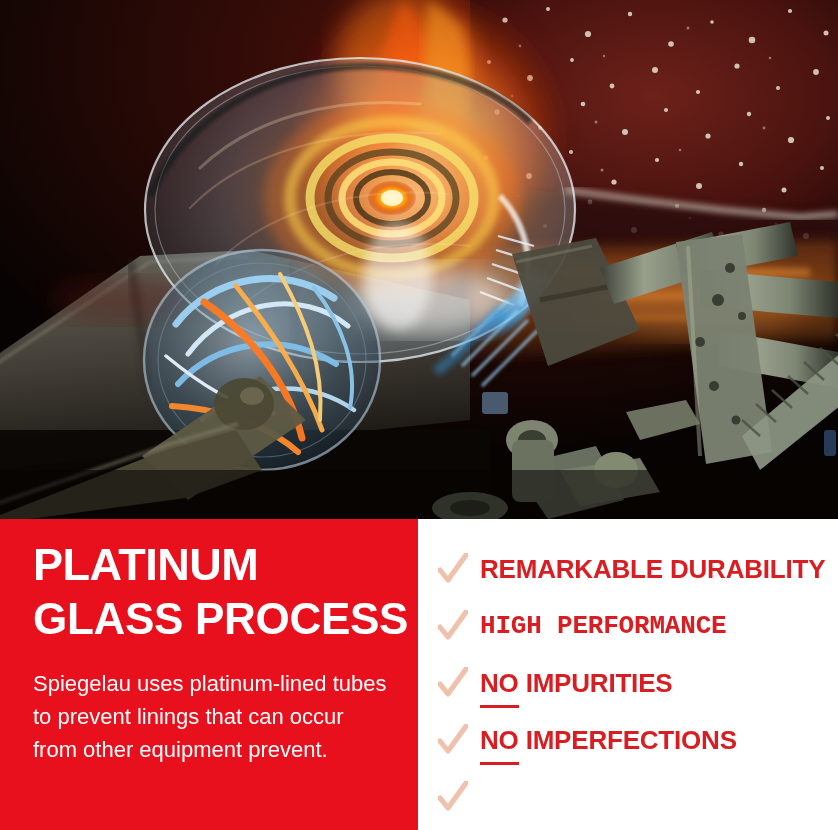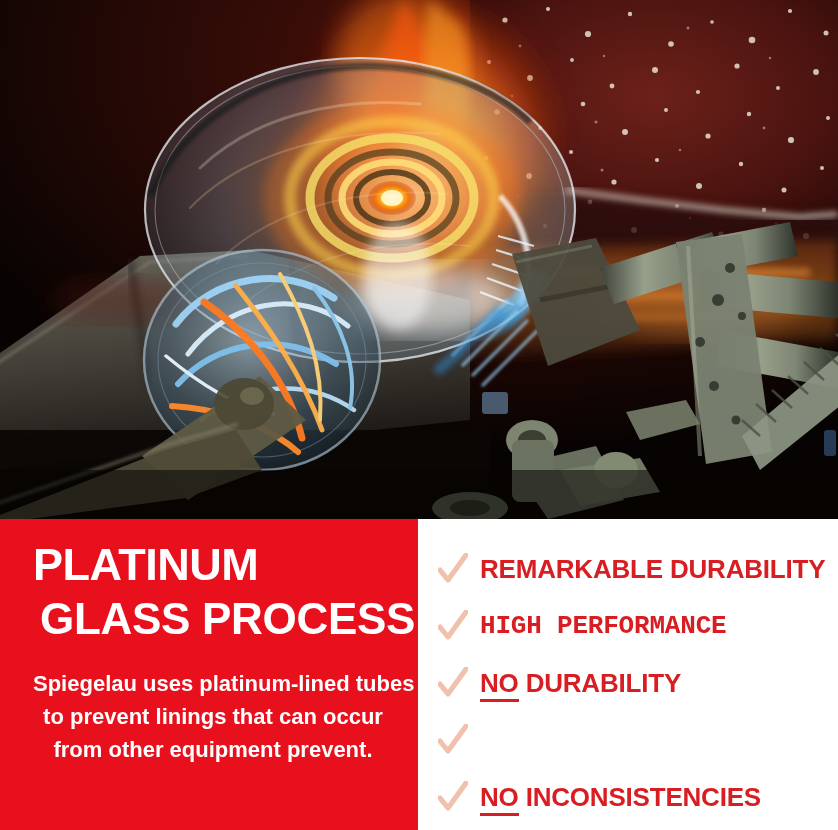--- a/index.html
+++ b/index.html
@@ -44,39 +44,38 @@
     top: 18px;
     color: #ffffff;
     font-size: 45px;
     line-height: 56px;
     font-weight: bold;
     letter-spacing: -0.5px;
     white-space: nowrap;
   }
   #headline-2 {
     position: absolute;
-    left: 40px;
+    left: 33px;
     top: 77px;
     color: #ffffff;
     font-size: 44px;
     line-height: 46px;
     font-weight: bold;
     letter-spacing: -0.3px;
     white-space: nowrap;
   }
   #body-copy {
     position: absolute;
     left: 33px;
     top: 148px;
     width: 360px;
     color: #ffffff;
     font-size: 22px;
     line-height: 33px;
-    font-weight: bold;
-    text-align: center;
+    font-weight: normal;
   }
   #body-copy div { white-space: nowrap; }
 
   
   #list-panel {
     position: absolute;
     left: 418px;
     top: 519px;
     width: 420px;
     height: 311px;
@@ -106,21 +105,21 @@
   }
   .benefit-text {
     color: #d81e22;
     font-size: 26px;
     font-weight: bold;
     letter-spacing: -0.2px;
     white-space: nowrap;
   }
   .neg {
     border-bottom: 3px solid #d81e22;
-    padding-bottom: 1px;
+    padding-bottom: 7px;
   }
 </style>
 </head>
 <body>
 
 <div id="poster">
 
   <div id="photo">
     <svg viewBox="0 0 838 519" preserveAspectRatio="none" aria-hidden="true">
       <defs>
@@ -451,30 +450,30 @@
       <svg class="check-icon" viewBox="0 0 30 32" aria-hidden="true">
         <path d="M2 17 L10 27 L28 2" fill="none" stroke="#f0c2ae" stroke-width="5.2" stroke-linecap="round" stroke-linejoin="round"></path>
       </svg>
       <span class="benefit-text">HIGH PERFORMANCE</span>
     </div>
 
     <div class="benefit-row">
       <svg class="check-icon" viewBox="0 0 30 32" aria-hidden="true">
         <path d="M2 17 L10 27 L28 2" fill="none" stroke="#f0c2ae" stroke-width="5.2" stroke-linecap="round" stroke-linejoin="round"></path>
       </svg>
-      <span class="benefit-text"><span class="neg">NO</span><span> DURABILITY</span></span>
+      <span class="benefit-text"><span class="neg">NO</span><span> IMPURITIES</span></span>
     </div>
 
     <div class="benefit-row">
       <svg class="check-icon" viewBox="0 0 30 32" aria-hidden="true">
         <path d="M2 17 L10 27 L28 2" fill="none" stroke="#f0c2ae" stroke-width="5.2" stroke-linecap="round" stroke-linejoin="round"></path>
       </svg>
+      <span class="benefit-text"><span class="neg">NO</span><span> IMPERFECTIONS</span></span>
     </div>
 
     <div class="benefit-row">
       <svg class="check-icon" viewBox="0 0 30 32" aria-hidden="true">
         <path d="M2 17 L10 27 L28 2" fill="none" stroke="#f0c2ae" stroke-width="5.2" stroke-linecap="round" stroke-linejoin="round"></path>
       </svg>
-      <span class="benefit-text"><span class="neg">NO</span><span> INCONSISTENCIES</span></span>
     </div>
 
   </div>
 </div>
 
 </body></html>

